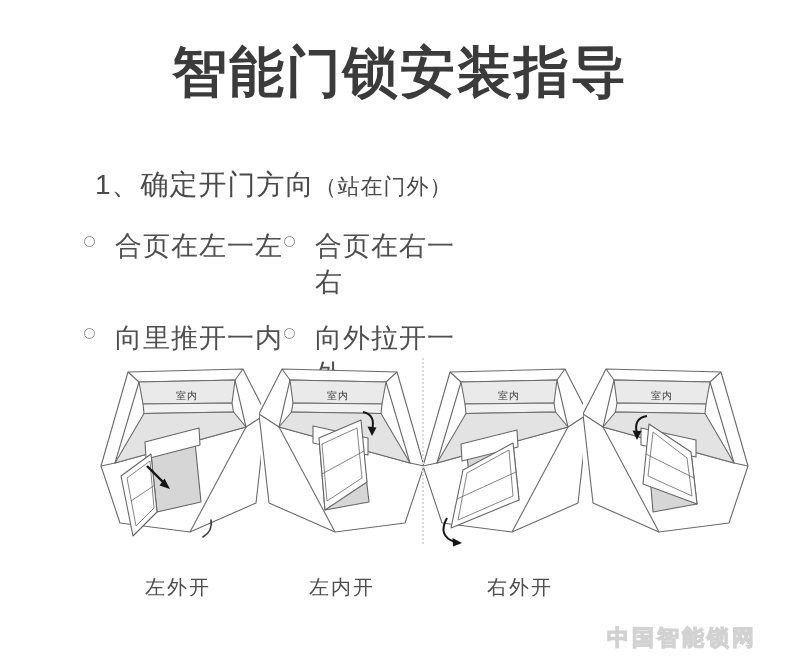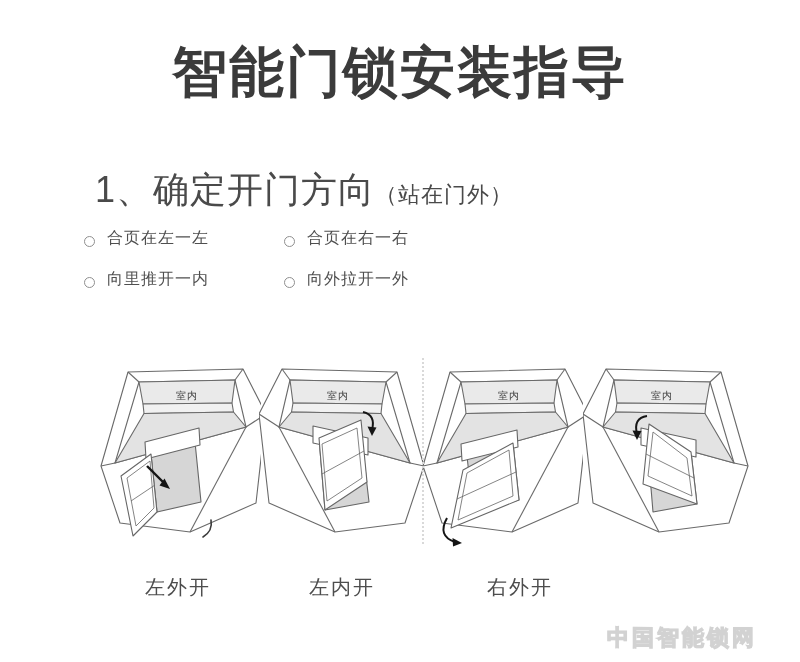--- a/index.html
+++ b/index.html
@@ -7,27 +7,27 @@
     position:relative;width:800px;height:662px;background:#ffffff;overflow:hidden;
     font-family:"Liberation Sans","DejaVu Sans",sans-serif;
   }
   .title{
     position:absolute;top:36px;left:0;width:800px;text-align:center;
     font-size:55px;font-weight:700;color:#3b3b3b;letter-spacing:2px;
   }
   .section-heading{
     position:absolute;top:166px;left:95px;color:#4a4a4a;white-space:nowrap;
   }
-  .section-heading .main{font-size:36px;font-weight:500;letter-spacing:1px;}
+  .section-heading .main{font-size:28px;font-weight:500;letter-spacing:1px;}
   .section-heading .note{font-size:22px;font-weight:400;letter-spacing:1px;}
   .bullets{
     position:absolute;top:228px;left:84px;width:380px;
     display:grid;grid-template-columns:200px 180px;grid-row-gap:20px;
   }
-  .bullet-item{display:flex;align-items:flex-start;color:#4f4f4f;font-size:16px;letter-spacing:1px;}
+  .bullet-item{display:flex;align-items:flex-start;color:#4f4f4f;font-size:27px;letter-spacing:1px;gap:8px;}
   .bullet-dot{
     width:9px;height:9px;border:1.5px solid #8f8f8f;border-radius:50%;
     margin:8px 12px 0 0;flex:0 0 auto;background:#fff;
   }
   .diagram{position:absolute;top:360px;width:166px;height:190px;}
   .diagram svg{display:block;}
   .divider{
     position:absolute;left:422px;top:358px;height:186px;width:0;
     border-left:2px dotted #d9d9d9;
   }

